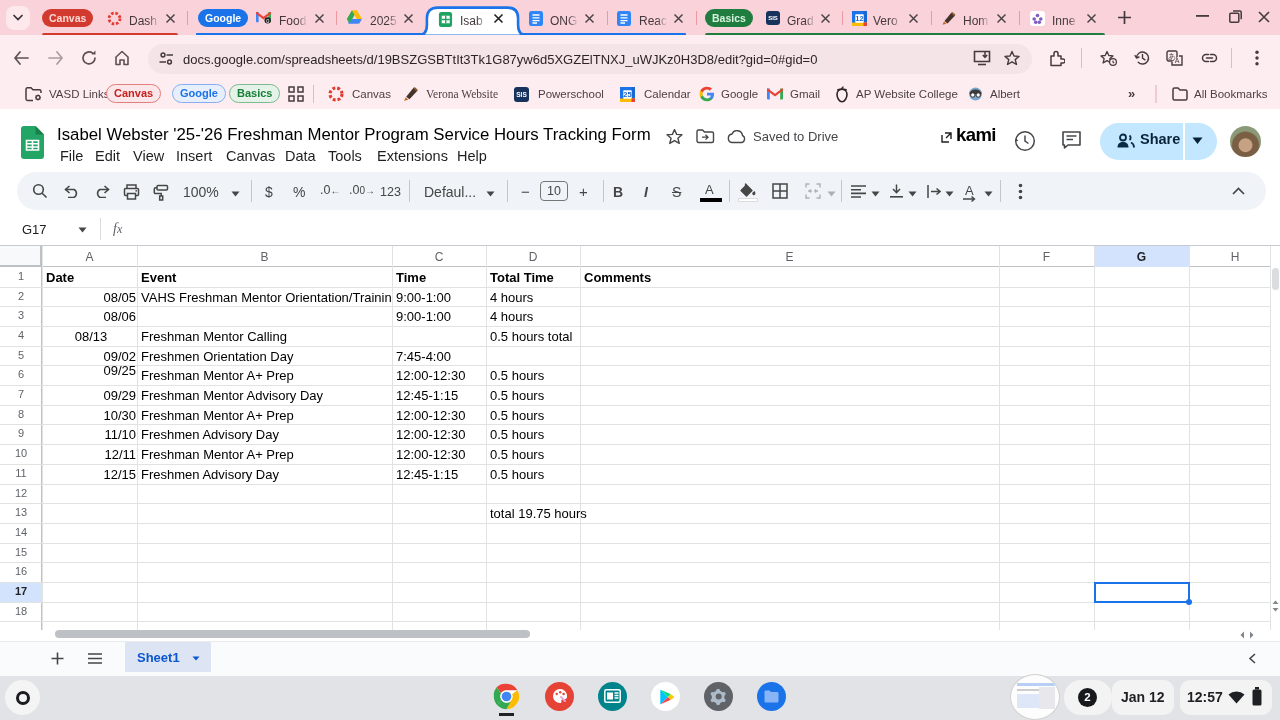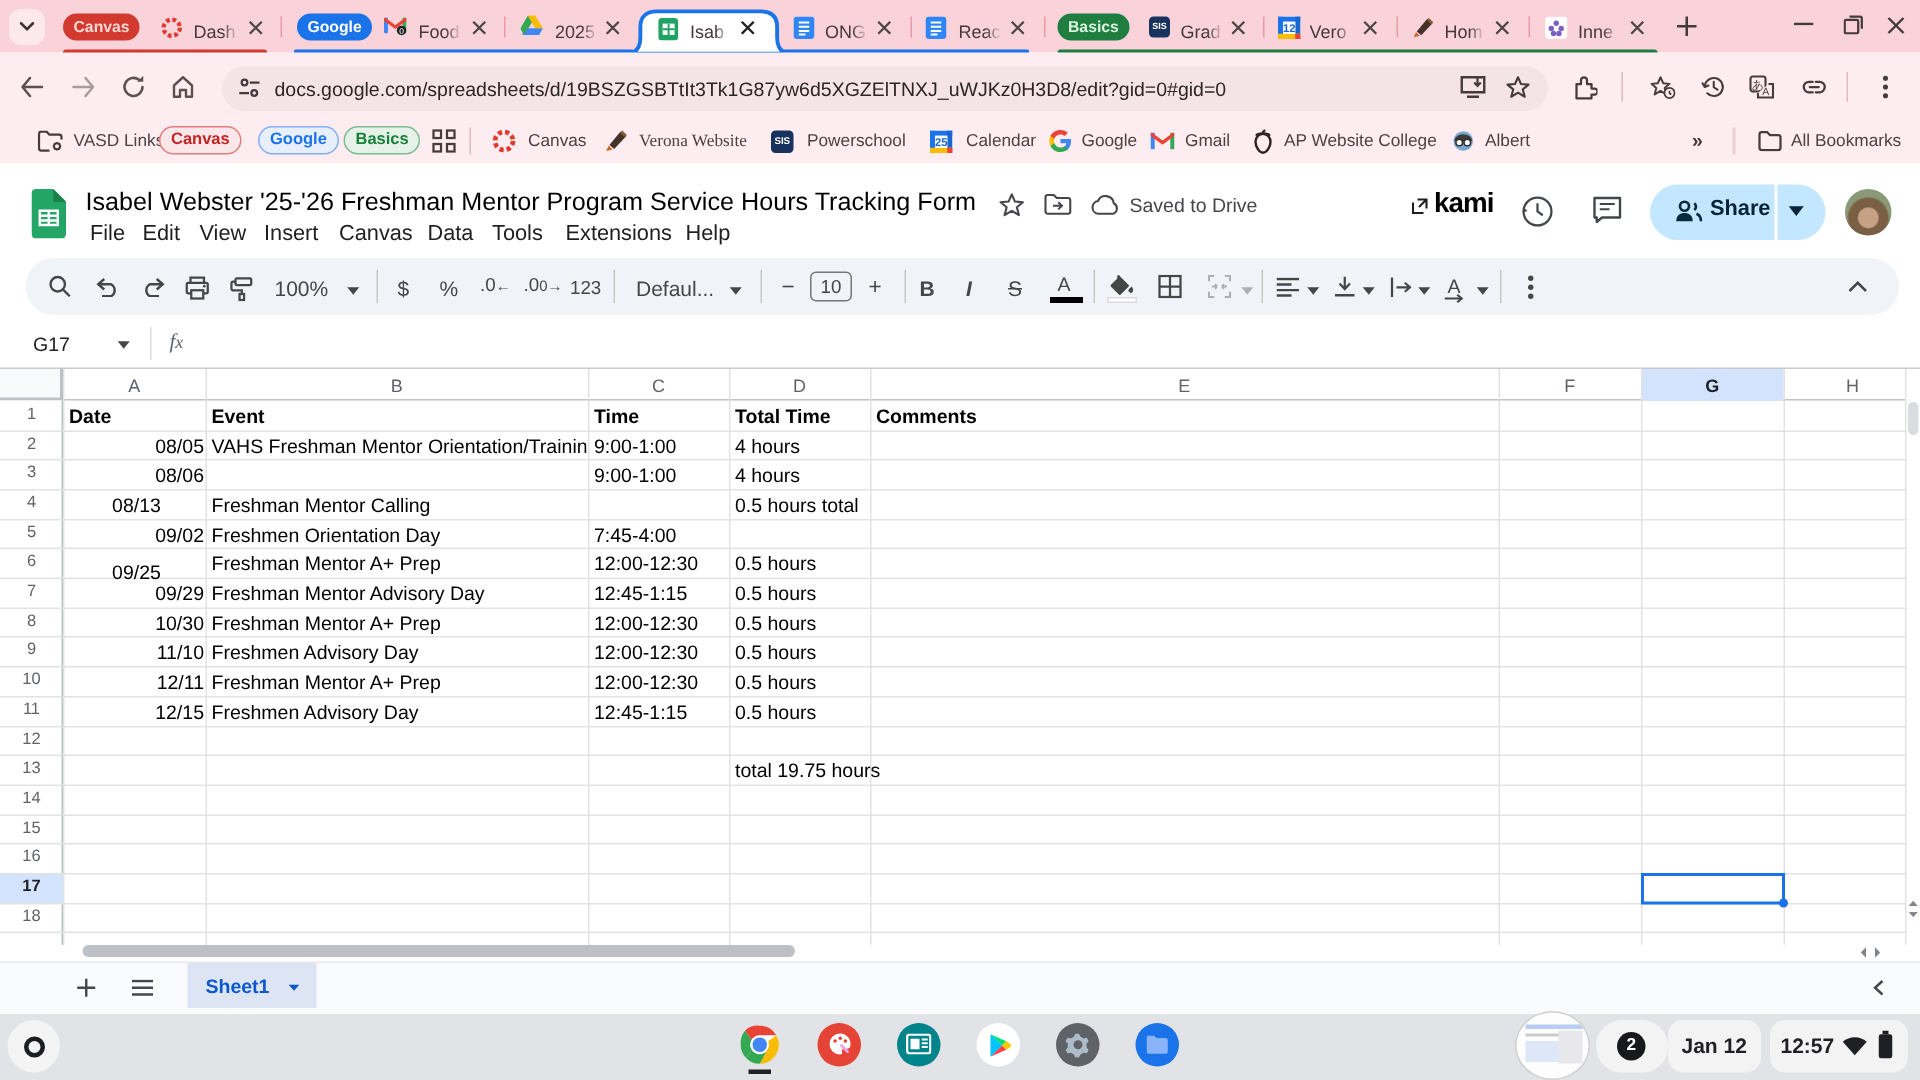--- a/index.html
+++ b/index.html
@@ -559,21 +559,21 @@
       <div class="cell" style="left:490px;width:89px;top:41.7px;height:19.68px;line-height:19.68px;">4 hours</div>
       <div class="cell" style="left:46px;width:90px;top:61.4px;height:19.68px;line-height:19.68px;text-align:right;">08/06</div>
       <div class="cell" style="left:396px;width:89px;top:61.4px;height:19.68px;line-height:19.68px;">9:00-1:00</div>
       <div class="cell" style="left:490px;width:89px;top:61.4px;height:19.68px;line-height:19.68px;">4 hours</div>
       <div class="cell" style="left:46px;width:90px;top:81.0px;height:19.68px;line-height:19.68px;text-align:center;">08/13</div>
       <div class="cell" style="left:141px;width:250px;top:81.0px;height:19.68px;line-height:19.68px;">Freshman Mentor Calling</div>
       <div class="cell" style="left:490px;width:400px;top:81.0px;height:19.68px;line-height:19.68px;">0.5 hours total</div>
       <div class="cell" style="left:46px;width:90px;top:100.7px;height:19.68px;line-height:19.68px;text-align:right;">09/02</div>
       <div class="cell" style="left:141px;width:250px;top:100.7px;height:19.68px;line-height:19.68px;">Freshmen Orientation Day</div>
       <div class="cell" style="left:396px;width:89px;top:100.7px;height:19.68px;line-height:19.68px;">7:45-4:00</div>
-      <div class="cell" style="left:46px;width:90px;top:126px;height:19.68px;line-height:19.68px;text-align:center;">09/25</div>
+      <div class="cell" style="left:46px;width:90px;top:115px;height:19.68px;line-height:19.68px;text-align:right;">09/25</div>
       <div class="cell" style="left:141px;width:250px;top:120.4px;height:19.68px;line-height:19.68px;">Freshman Mentor A+ Prep</div>
       <div class="cell" style="left:396px;width:89px;top:120.4px;height:19.68px;line-height:19.68px;">12:00-12:30</div>
       <div class="cell" style="left:490px;width:89px;top:120.4px;height:19.68px;line-height:19.68px;">0.5 hours</div>
       <div class="cell" style="left:46px;width:90px;top:140.1px;height:19.68px;line-height:19.68px;text-align:right;">09/29</div>
       <div class="cell" style="left:141px;width:250px;top:140.1px;height:19.68px;line-height:19.68px;">Freshman Mentor Advisory Day</div>
       <div class="cell" style="left:396px;width:89px;top:140.1px;height:19.68px;line-height:19.68px;">12:45-1:15</div>
       <div class="cell" style="left:490px;width:89px;top:140.1px;height:19.68px;line-height:19.68px;">0.5 hours</div>
       <div class="cell" style="left:46px;width:90px;top:159.8px;height:19.68px;line-height:19.68px;text-align:right;">10/30</div>
       <div class="cell" style="left:141px;width:250px;top:159.8px;height:19.68px;line-height:19.68px;">Freshman Mentor A+ Prep</div>
       <div class="cell" style="left:396px;width:89px;top:159.8px;height:19.68px;line-height:19.68px;">12:00-12:30</div>

